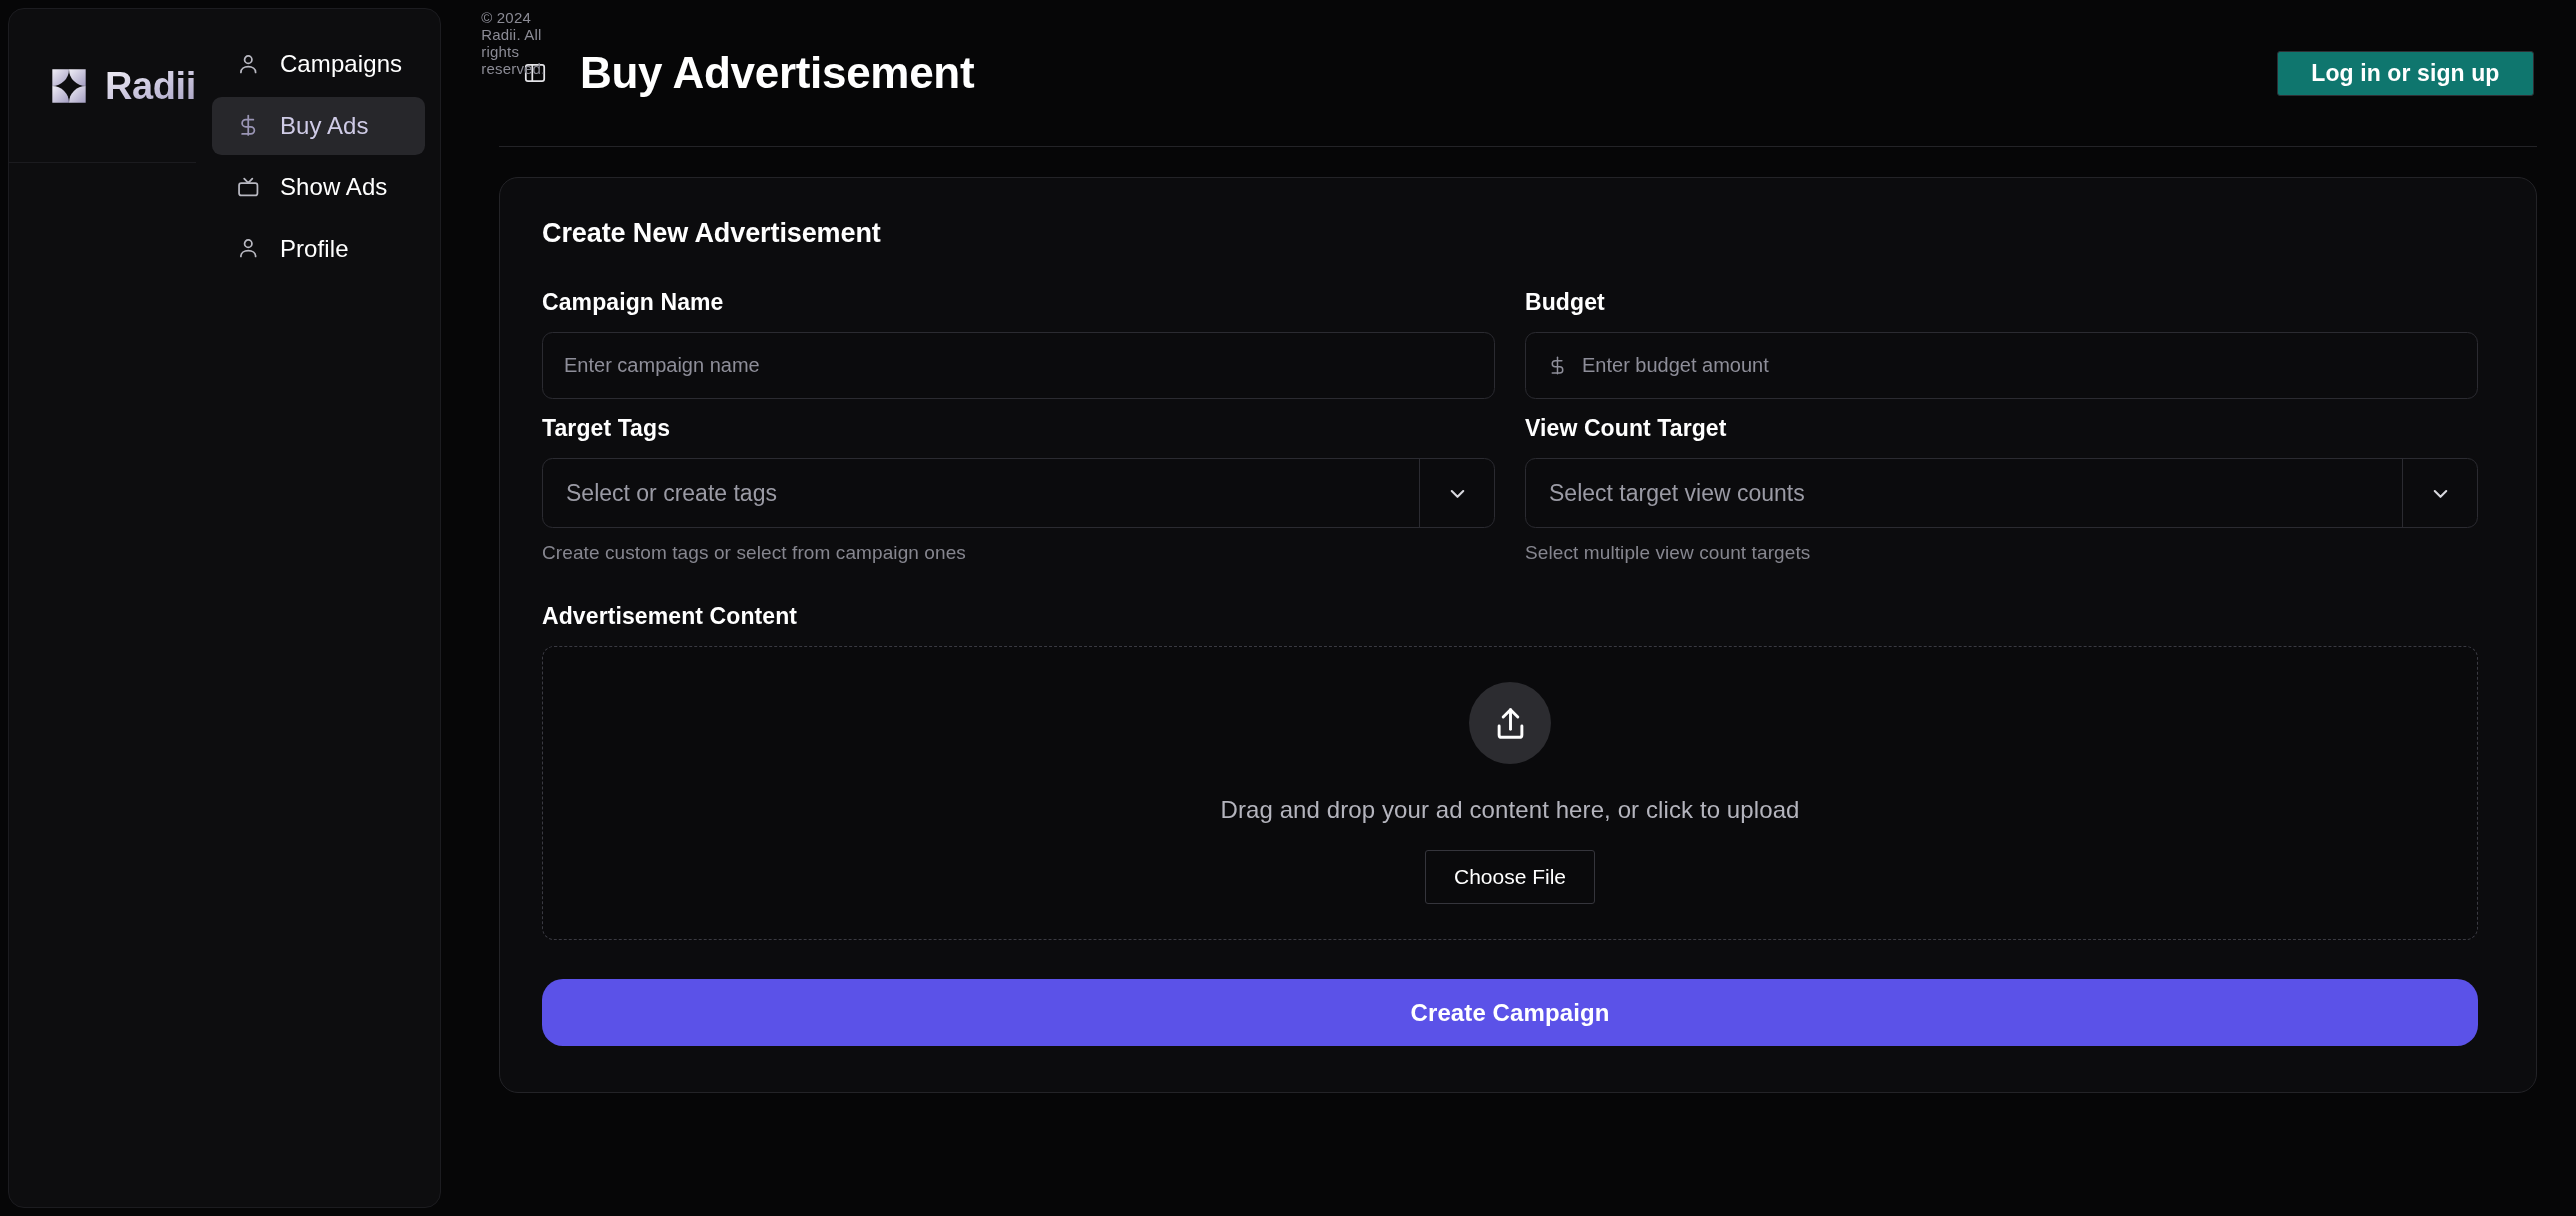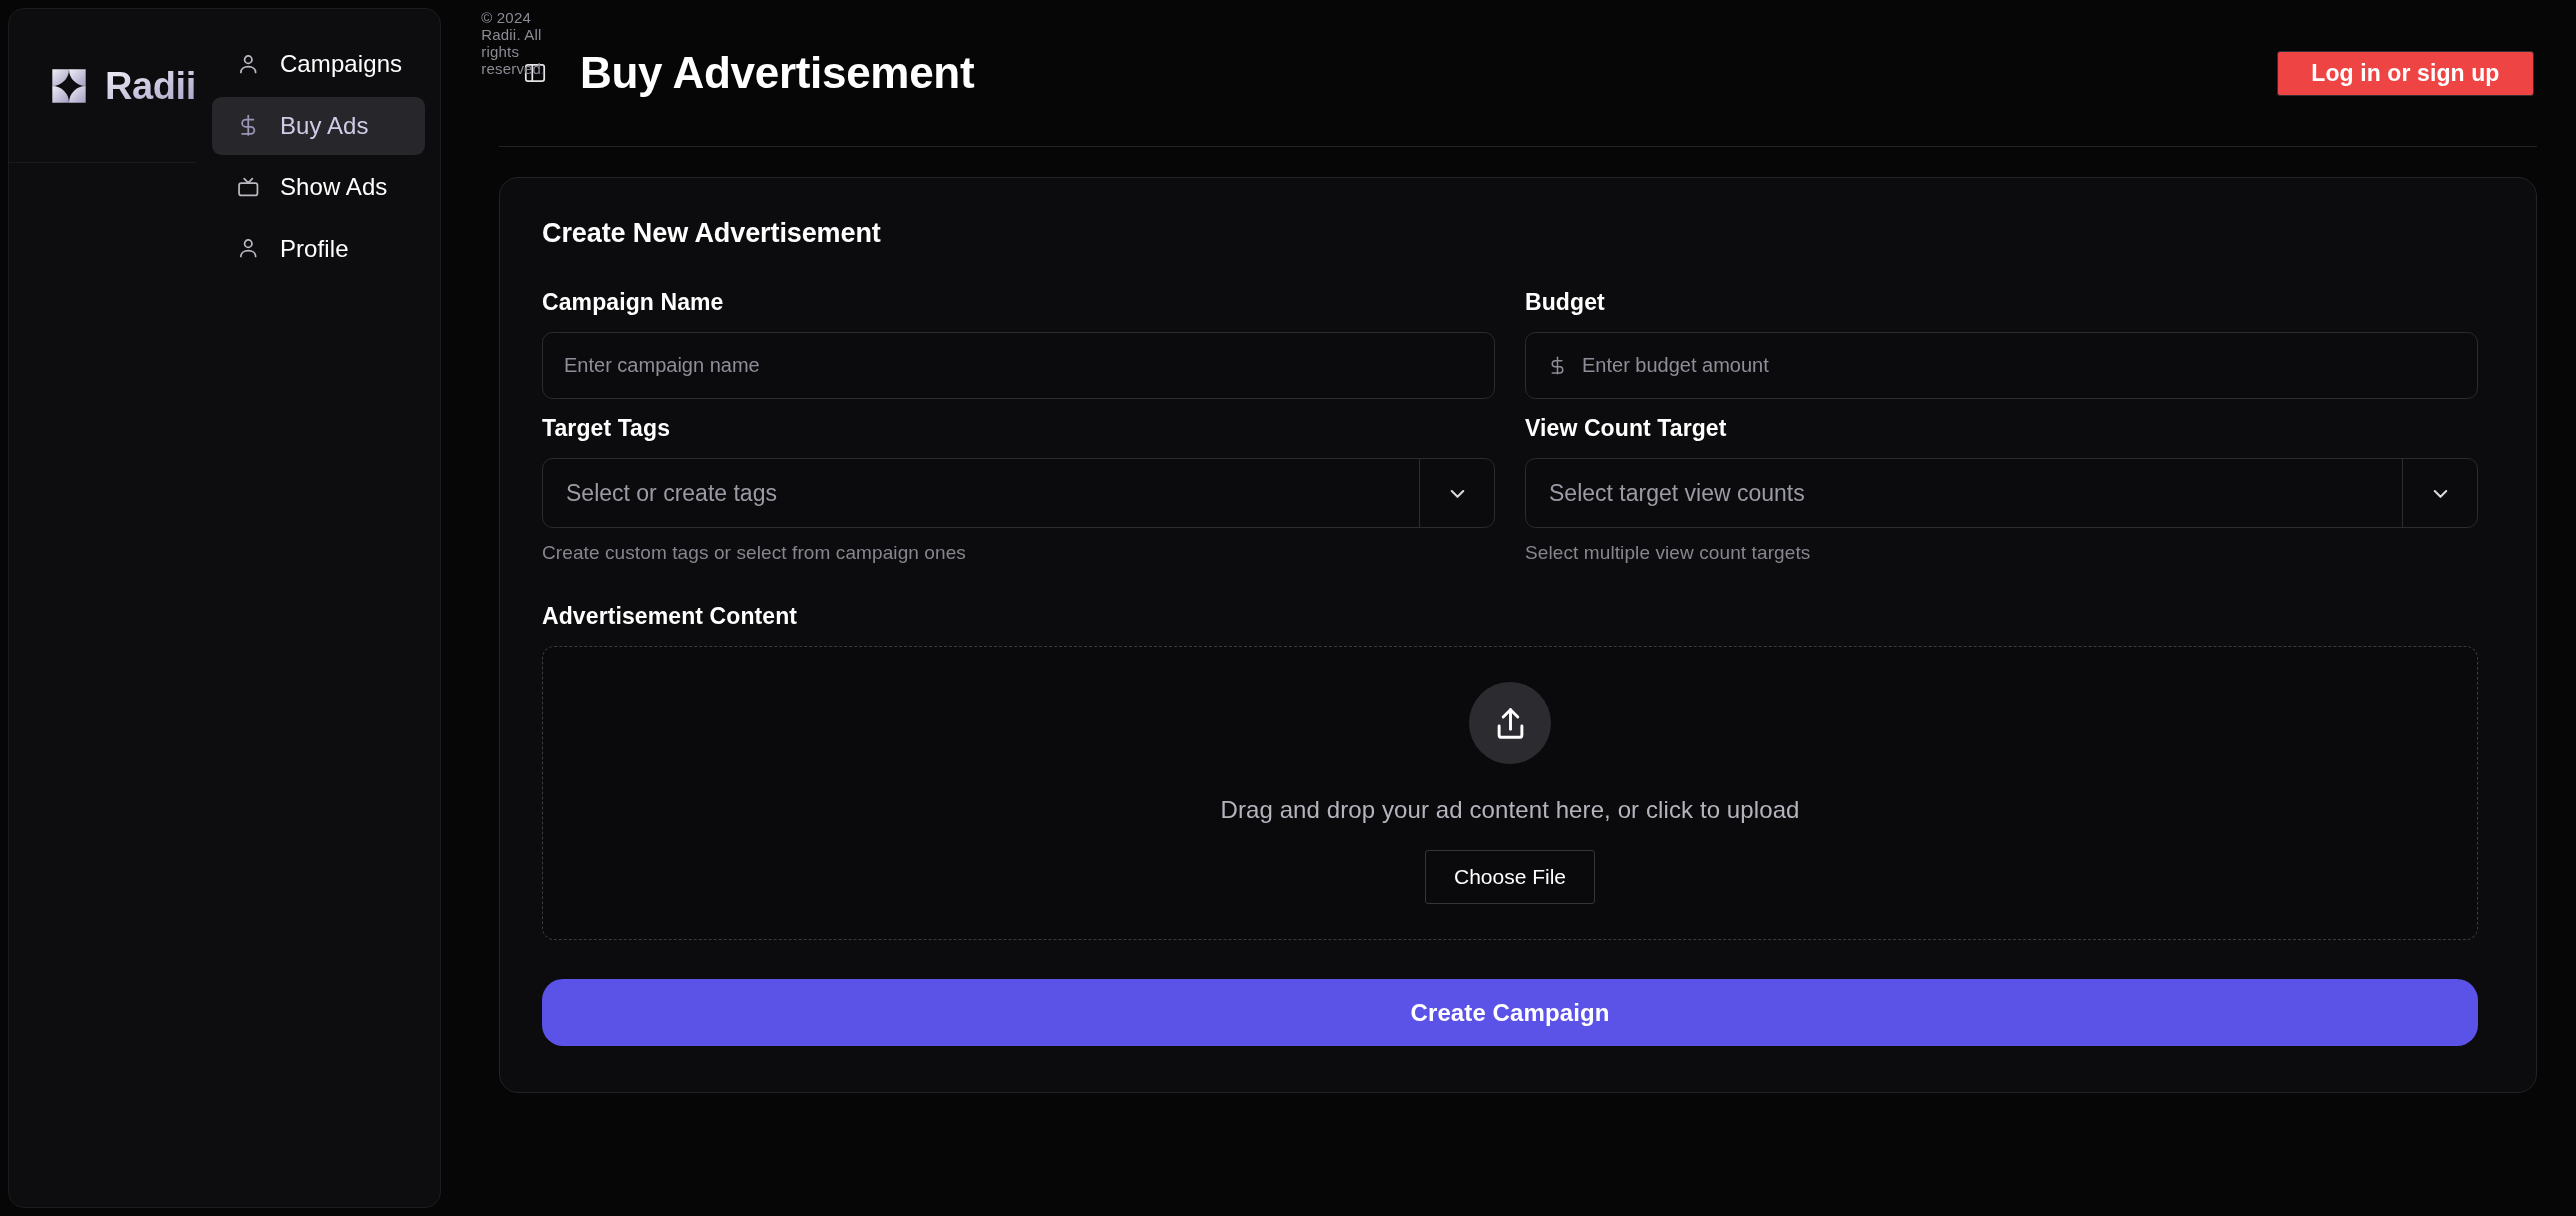--- a/index.html
+++ b/index.html
@@ -127,21 +127,21 @@
     margin-right: 26px;
   }
   .page-title {
     font-size: 44px;
     font-weight: 700;
     color: #ffffff;
     letter-spacing: -0.3px;
   }
   .topbar-spacer { flex: 1 1 auto; }
   .login-btn {
-    background: #ef4444;
+    background: #0f766e;
     border: 0.9px solid #2e2e34;
     border-radius: 3px;
     color: #ffffff;
     font-size: 23px;
     font-weight: 700;
     padding: 8px 33px;
     cursor: pointer;
     font-family: "Liberation Sans", sans-serif;
     letter-spacing: 0.1px;
   }

